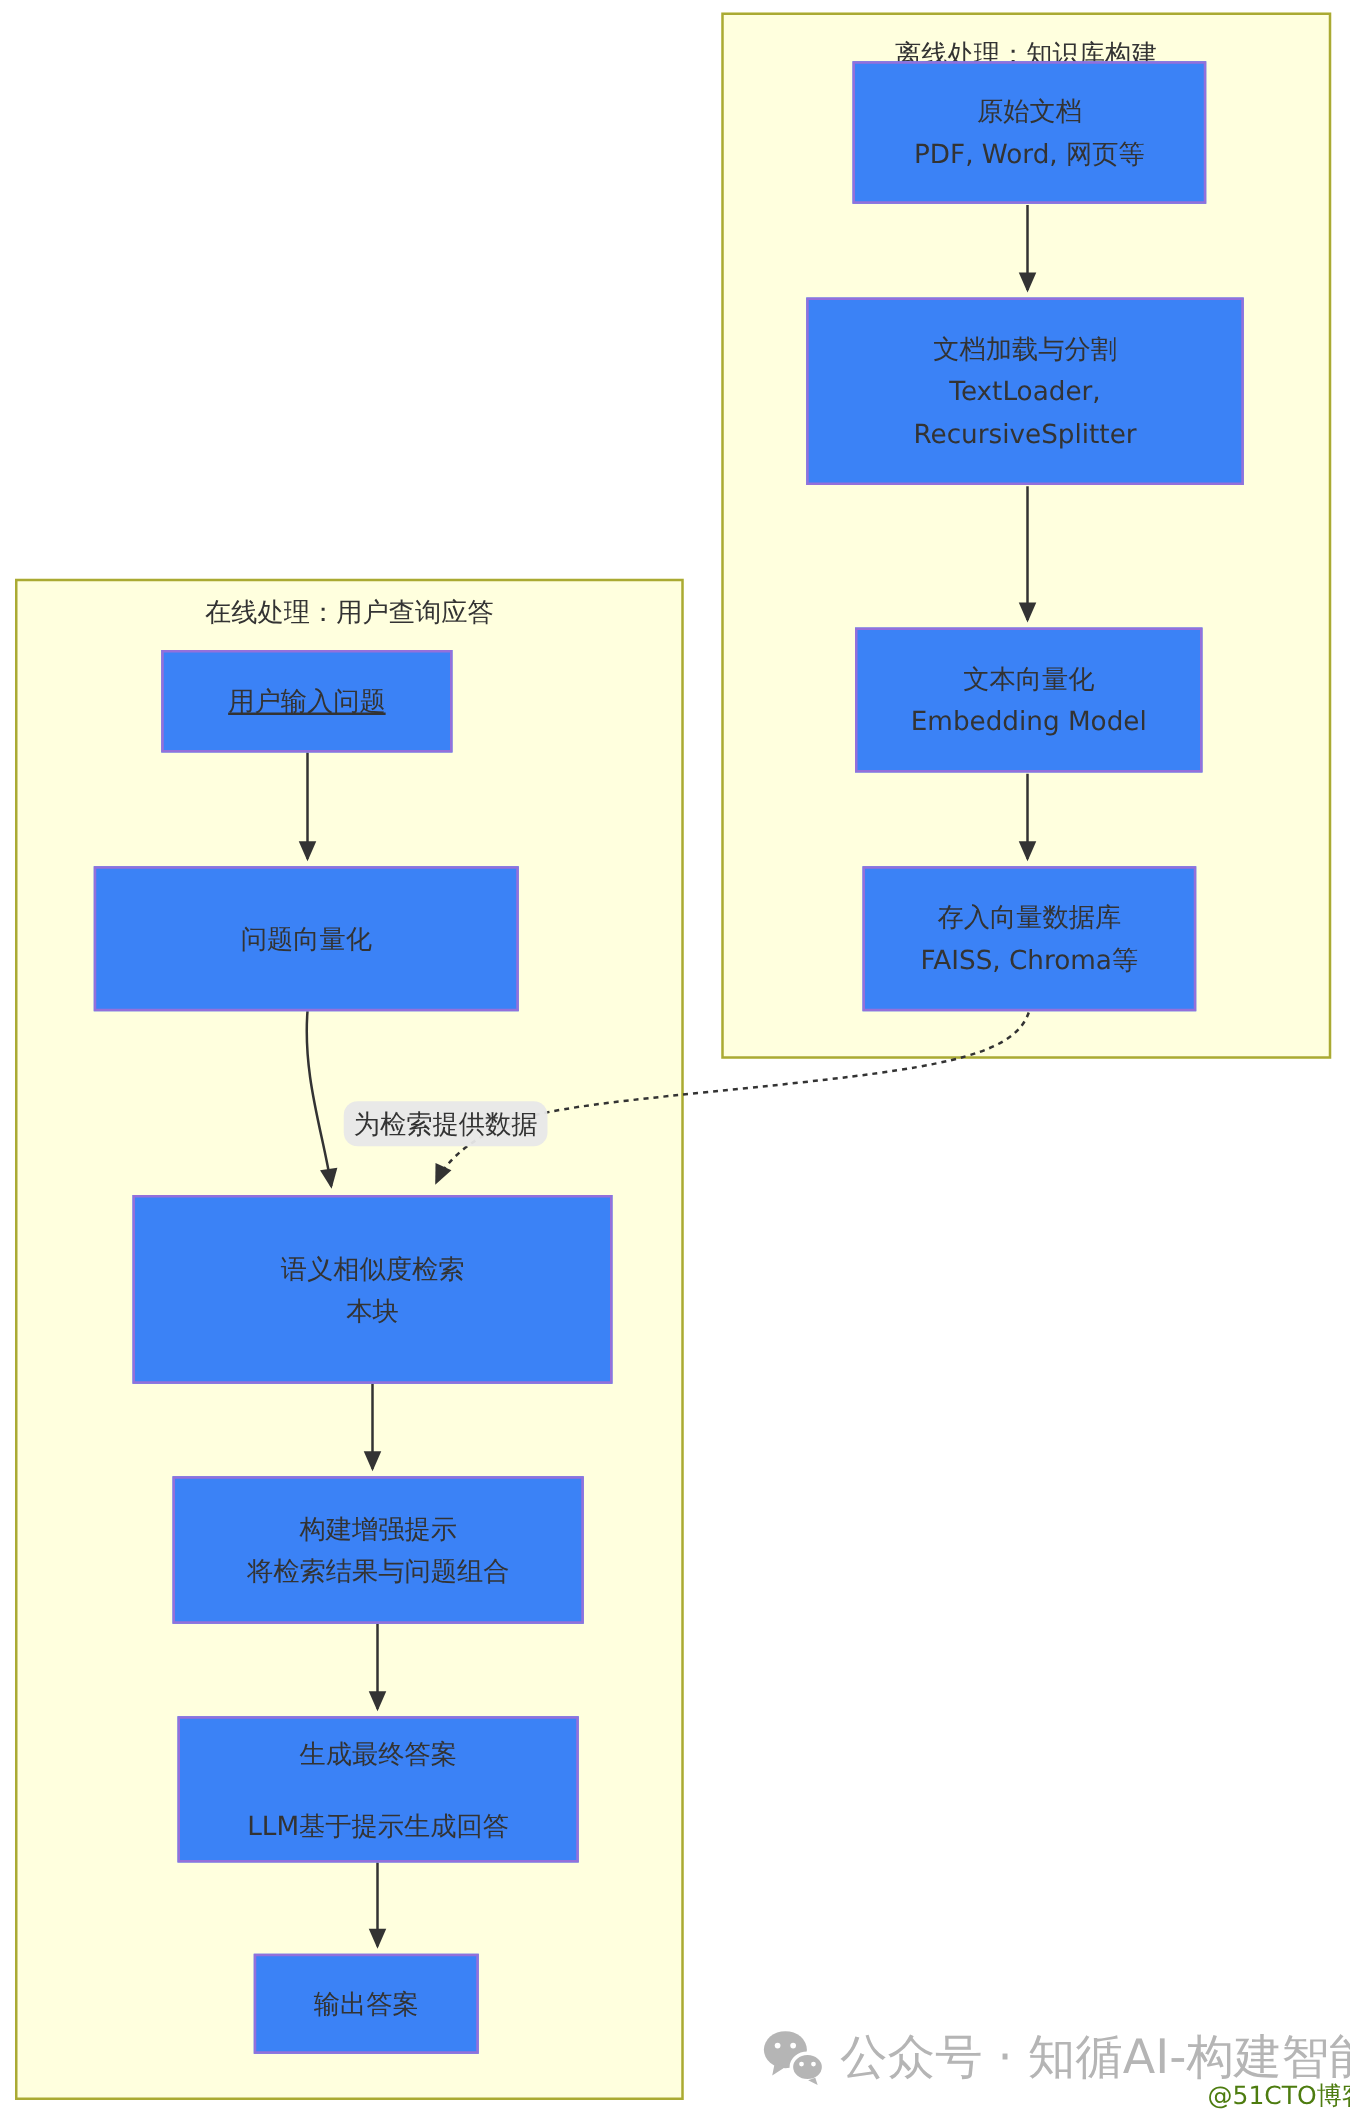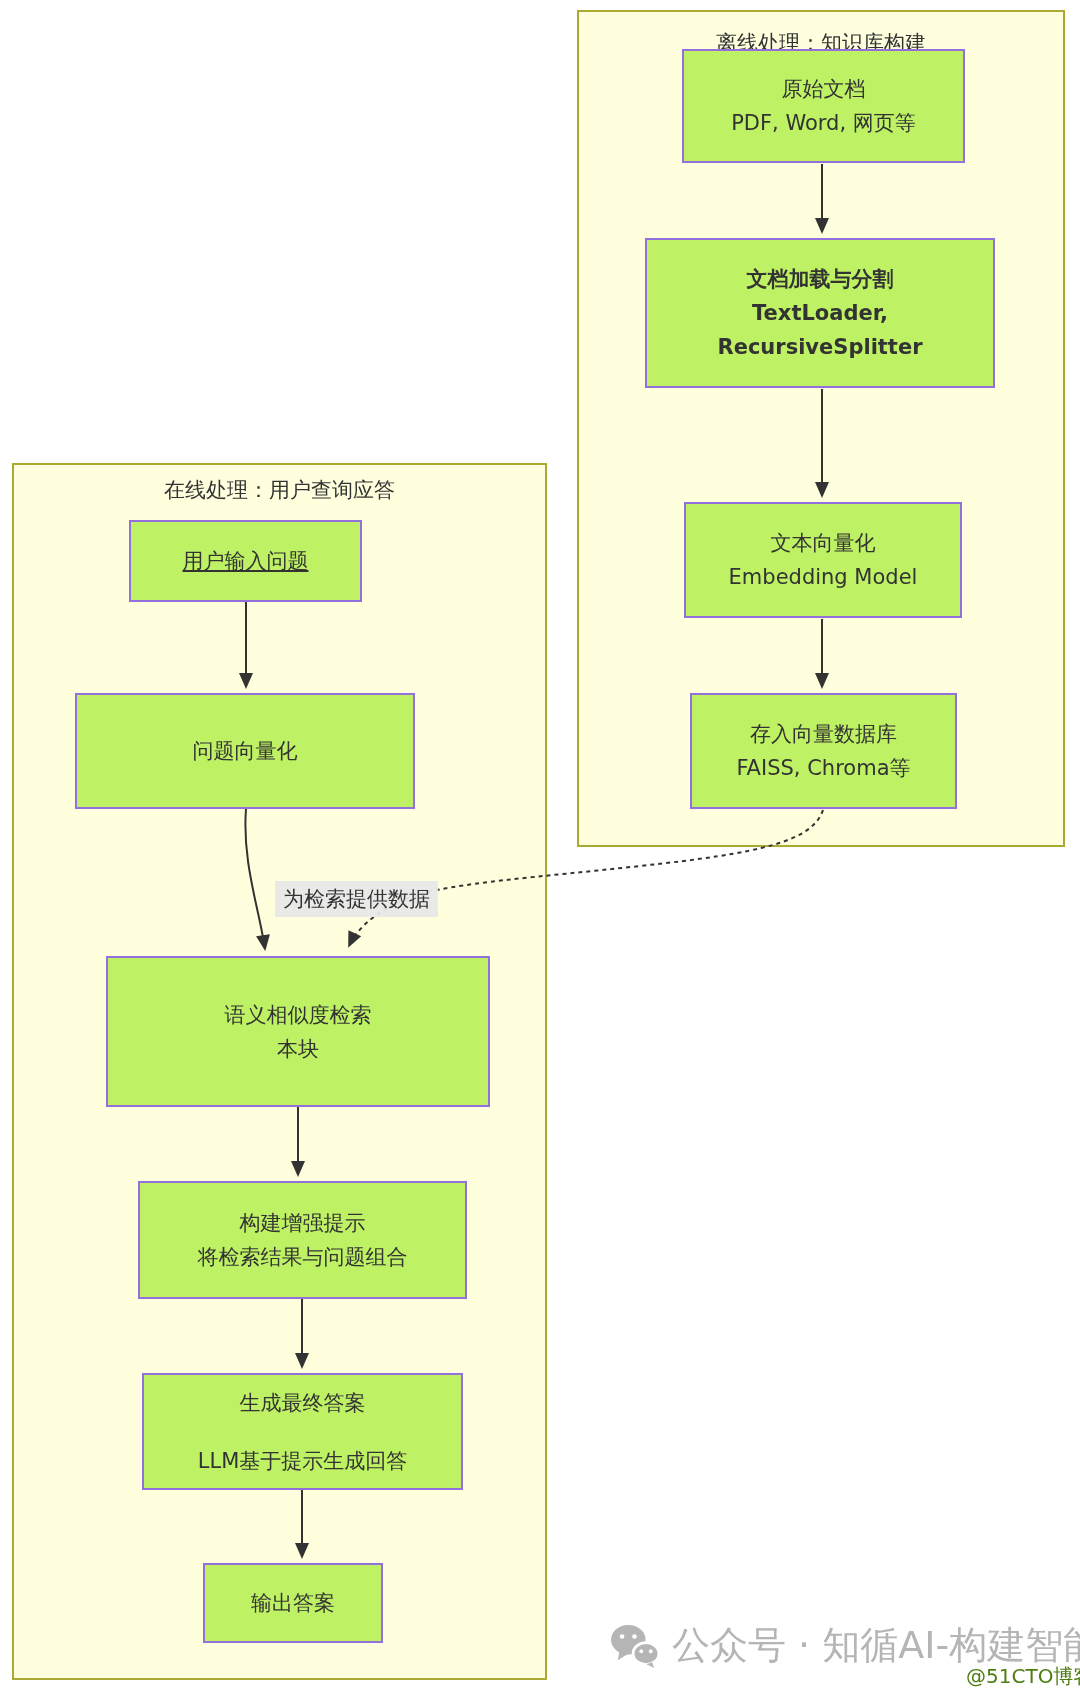--- a/index.html
+++ b/index.html
@@ -6,29 +6,29 @@
   body{font-family:"DejaVu Sans","Liberation Sans",sans-serif;}
   .canvas{position:relative;width:1080px;height:1693px;background:#ffffff;overflow:hidden;}
 
   .panel{position:absolute;background:#FFFFDE;border:2px solid #AAAA33;box-sizing:border-box;}
   .panel-title{position:absolute;text-align:center;font-size:21px;color:#333333;}
 
   .edges{position:absolute;left:0;top:0;width:1080px;height:1693px;z-index:3;}
 
   .node{
     position:absolute;z-index:4;box-sizing:border-box;
-    background:#bef264;border:2px solid #9370DB;
+    background:#3b82f6;border:2px solid #9370DB;
     display:flex;flex-direction:column;align-items:center;justify-content:center;
     font-size:21px;line-height:34px;color:#333333;text-align:center;
   }
   .node span{display:block;white-space:nowrap;}
 
   .edge-label{
     position:absolute;z-index:5;background:rgba(232,232,232,0.95);
-    font-size:21px;line-height:34px;color:#333333;padding:1px 8px;white-space:nowrap;
+    font-size:21px;line-height:34px;color:#333333;padding:1px 8px;white-space:nowrap;border-radius:11px;
   }
 
   .watermark{
     position:absolute;z-index:6;display:flex;align-items:center;gap:12px;
     color:#B5B5B5;font-size:38px;white-space:nowrap;
   }
   .watermark-sub{
     position:absolute;z-index:6;color:#4d7c0f;font-size:20px;white-space:nowrap;
   }
 </style>
@@ -59,21 +59,21 @@
       <path d="M302 1299 L302 1367" marker-end="url(#ah)"></path>
       <path d="M302 1490 L302 1557" marker-end="url(#ah)"></path>
       <path stroke-dasharray="4 4" d="M823 810 C812 842 760 853 640 866 C540 877 452 883 414 896 C384 907 359 924 349 946" marker-end="url(#ah)"></path>
     </g>
   </svg>
 
   <div class="node" style="left:682px;top:49px;width:283px;height:114px;">
     <span>原始文档</span>
     <span>PDF, Word, 网页等</span>
   </div>
-  <div class="node" style="left:645px;top:238px;width:350px;height:150px;font-weight:bold;">
+  <div class="node" style="left:645px;top:238px;width:350px;height:150px;">
     <span>文档加载与分割</span>
     <span>TextLoader,</span>
     <span>RecursiveSplitter</span>
   </div>
   <div class="node" style="left:684px;top:502px;width:278px;height:116px;">
     <span>文本向量化</span>
     <span>Embedding Model</span>
   </div>
   <div class="node" style="left:690px;top:693px;width:267px;height:116px;">
     <span>存入向量数据库</span>

